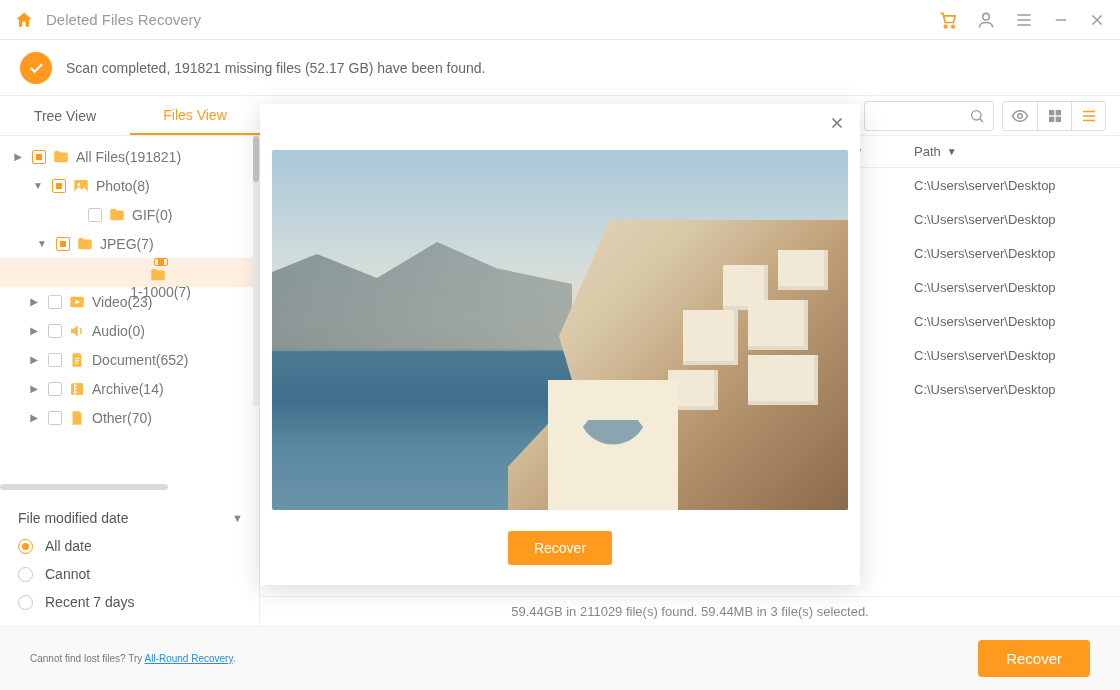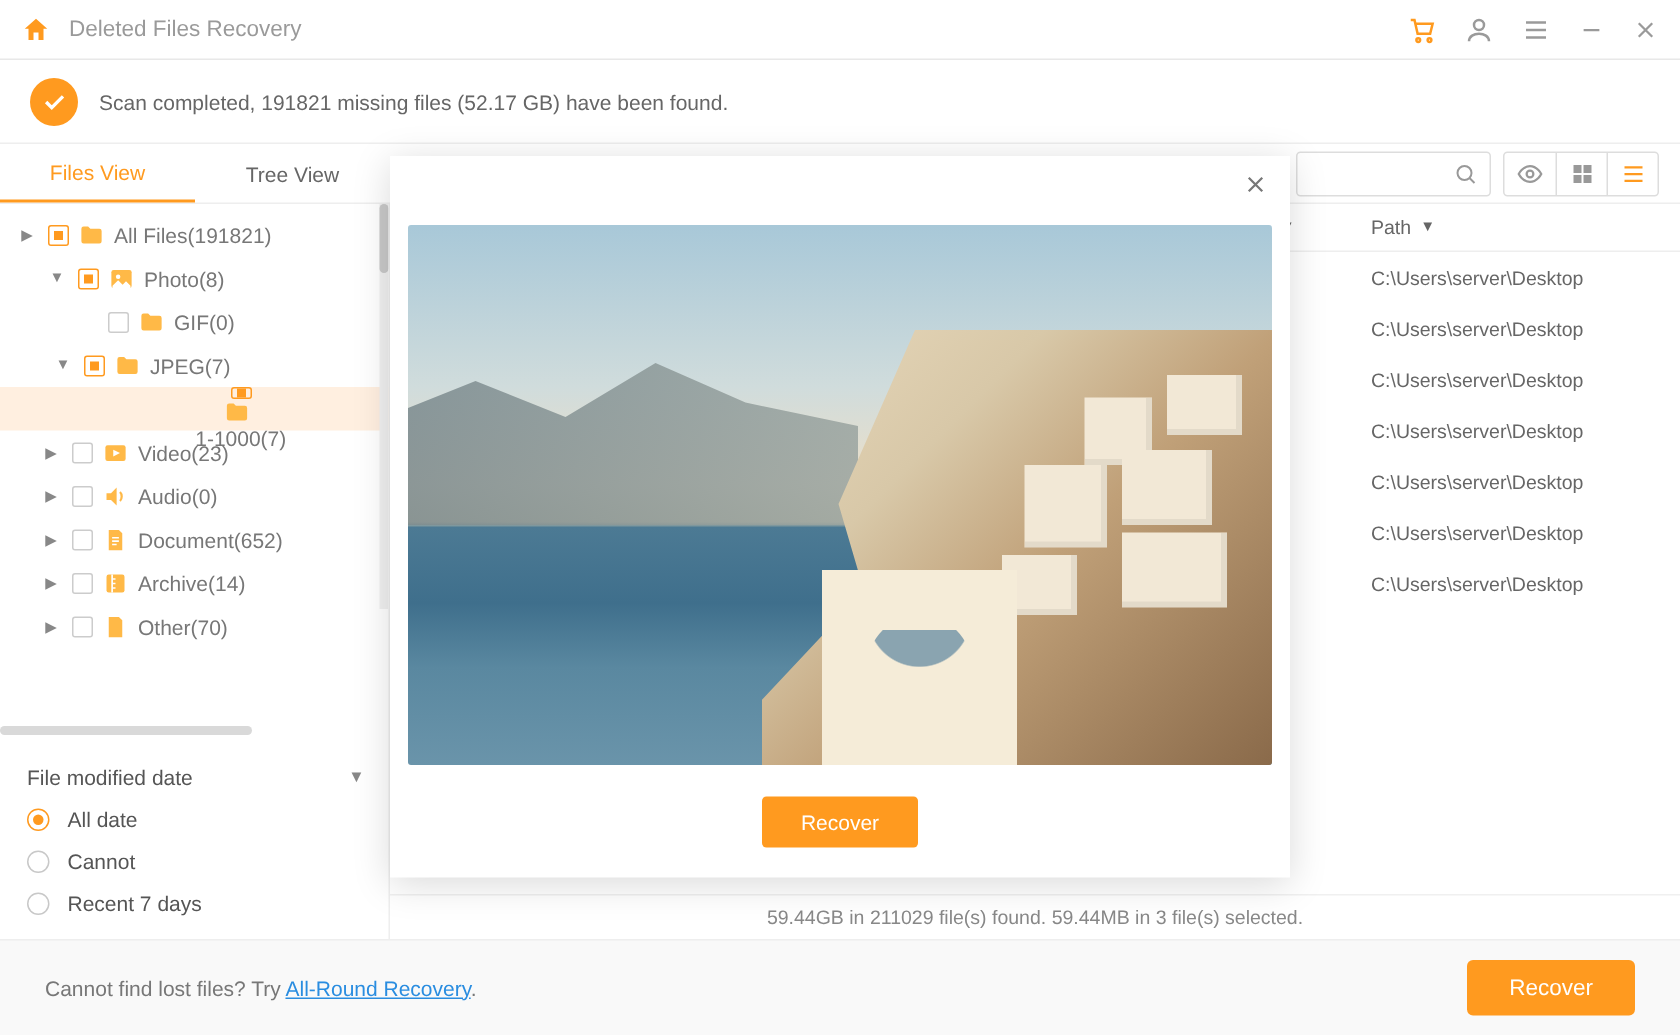--- a/index.html
+++ b/index.html
@@ -47,21 +47,21 @@
 .radio.active::after { content: ""; width: 7px; height: 7px; background: #ff9a1f; border-radius: 50%; }
 
 .content { flex: 1; display: flex; flex-direction: column; }
 .table-header { height: 32px; display: flex; align-items: center; border-bottom: 1px solid #eee; font-size: 13px; color: #666; }
 .col-path { display: flex; align-items: center; gap: 6px; }
 .table-body { flex: 1; font-size: 13px; color: #666; }
 .table-row { height: 34px; display: flex; align-items: center; }
 .status-footer { height: 30px; display: flex; align-items: center; justify-content: center; font-size: 13px; color: #888; border-top: 1px solid #f0f0f0; }
 
 .bottombar { position: absolute; bottom: 0; left: 0; right: 0; height: 64px; background: #f9f9f9; border-top: 1px solid #eee; display: flex; align-items: center; padding: 0 30px; }
-.bottombar .hint { color: #777; font-size: 14px; }
+.bottombar .hint { color: #777; font-size: 10px; }
 .bottombar .hint a { color: #2a8de0; text-decoration: underline; cursor: pointer; }
 .recover-btn { margin-left: auto; background: #ff9a1f; color: #fff; border: none; border-radius: 4px; padding: 10px 28px; font-size: 15px; cursor: pointer; }
 
 .modal { position: absolute; left: 260px; top: 104px; width: 600px; height: 481px; background: #fff; box-shadow: 0 4px 24px rgba(0,0,0,0.15); display: flex; flex-direction: column; }
 .modal-close { position: absolute; right: 14px; top: 10px; color: #777; cursor: pointer; font-size: 18px; }
 .modal-img { margin: 46px 12px 0 12px; height: 360px; border-radius: 2px; overflow: hidden; position: relative; }
 .sky { position: absolute; inset: 0; background: linear-gradient(to bottom, #a8c8d8 0%, #d0dcdc 30%, #ecdfc8 48%, #dccfb0 55%, #4c7a94 56%, #3f6f8c 70%, #5a88a0 82%, #6a94aa 100%); }
 .mountain { position: absolute; left: 0; top: 80px; width: 300px; height: 120px; background: linear-gradient(to right, #7b8a8e, #9aa4a0); clip-path: polygon(0 35%, 15% 20%, 35% 40%, 55% 10%, 75% 32%, 100% 45%, 100% 100%, 0 100%); opacity: 0.85; }
 .coast { position: absolute; right: 0; bottom: 0; width: 340px; height: 290px; background: linear-gradient(135deg, #e8d9bc 0%, #d8c8a8 30%, #c0a078 55%, #8a6a4a 100%); clip-path: polygon(30% 0, 100% 0, 100% 100%, 0 100%, 0 85%, 20% 60%, 15% 40%); }
 .buildings { position: absolute; right: 10px; top: 90px; width: 300px; height: 180px; }
@@ -119,22 +119,22 @@
 <div class="statusbar">
   <div class="check-circle">
       <svg width="18" height="18" viewBox="0 0 24 24" fill="none" stroke="#fff" stroke-width="3">
         <path d="M5 12l5 5L20 7"></path>
       </svg>
     </div>
   <span class="status-text">Scan completed, 191821 missing files (52.17 GB) have been found.</span>
 </div>
 
 <div class="viewbar">
+  <div class="tab">Tree View</div>
   <div class="tab active">Files View</div>
-  <div class="tab">Tree View</div>
   <div class="right">
     <div class="searchbox">
         <span>
           <svg width="16" height="16" viewBox="0 0 24 24" fill="none" stroke="currentColor" stroke-width="2">
             <circle cx="11" cy="11" r="7"></circle>
             <path d="M21 21l-5-5"></path>
           </svg>
         </span>
       </div>
     <div class="viewmode">
@@ -184,21 +184,21 @@
         <span class="ficon">
             <svg width="18" height="18" viewBox="0 0 24 24" fill="#ffb947">
               <rect x="3" y="4" width="18" height="16" rx="2"></rect>
               <circle cx="9" cy="10" r="2" fill="#fff"></circle>
               <path d="M4 18l5-5 4 4 3-3 4 4v2H4z" fill="#fff"></path>
             </svg>
           </span>
         <span>Photo(8)</span>
       </div>
 
-      <div class="tree-row" style="padding-left:50px">
+      <div class="tree-row" style="padding-left:66px">
         <span class="expand"></span>
         <span class="checkbox"></span>
         <span class="ficon">
             <svg width="18" height="18" viewBox="0 0 24 24" fill="#ffb947">
               <path d="M3 6a2 2 0 012-2h4l2 2h8a2 2 0 012 2v9a2 2 0 01-2 2H5a2 2 0 01-2-2V6z"></path>
             </svg>
           </span>
         <span>GIF(0)</span>
       </div>
 

